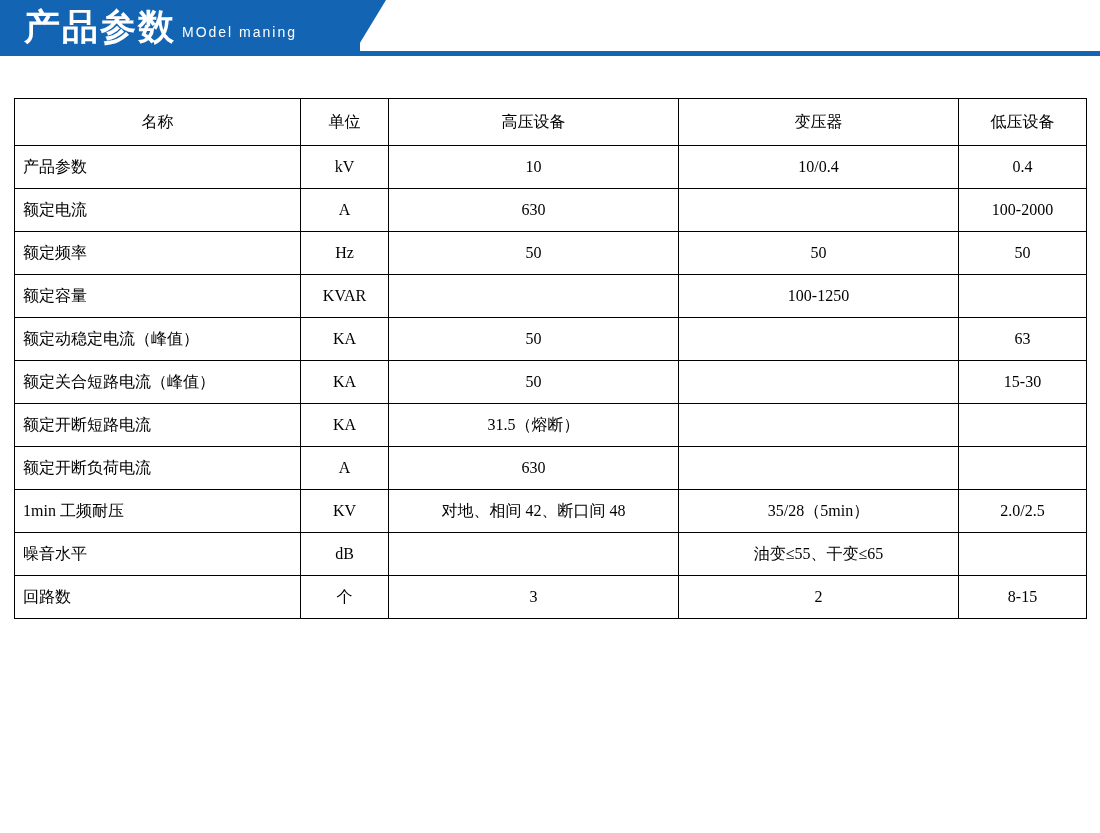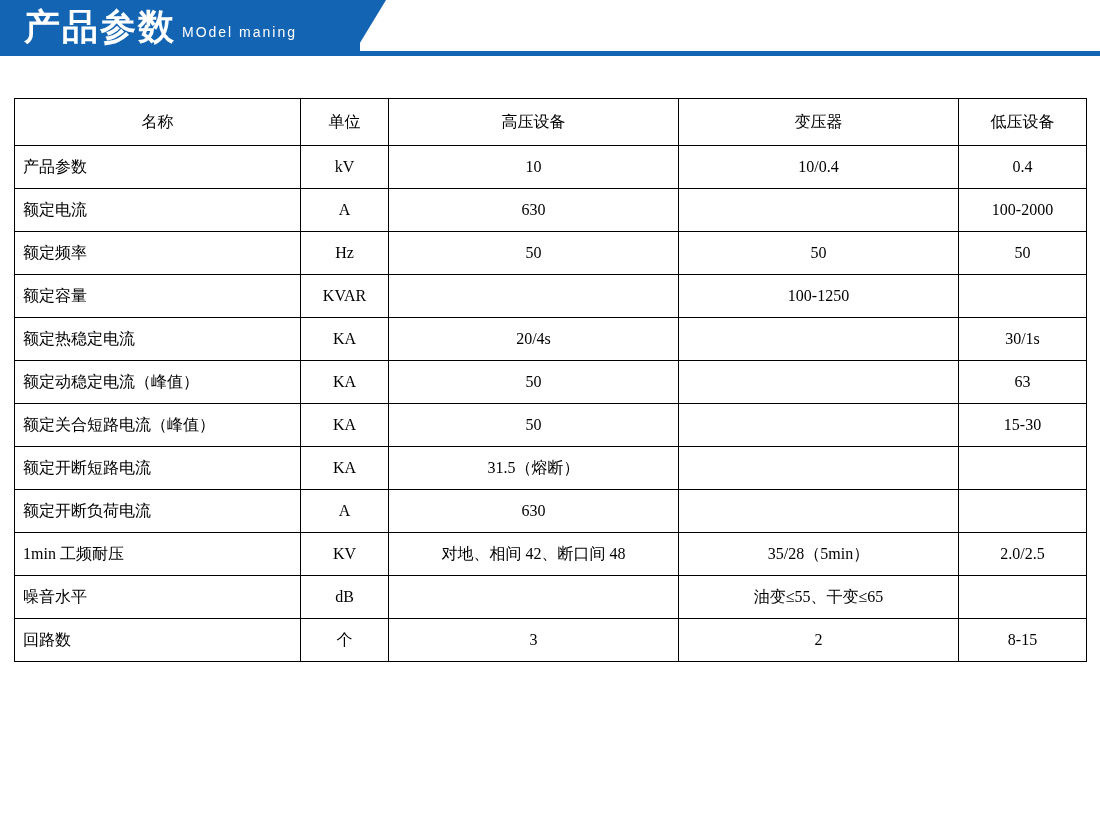--- a/index.html
+++ b/index.html
@@ -168,27 +168,20 @@
           <td>50</td>
         </tr>
         <tr>
           <td class="name">额定容量</td>
           <td>KVAR</td>
           <td></td>
           <td>100-1250</td>
           <td></td>
         </tr>
         <tr>
-          <td class="name">额定热稳定电流</td>
-          <td>KA</td>
-          <td>20/4s</td>
-          <td></td>
-          <td>30/1s</td>
-        </tr>
-        <tr>
           <td class="name">额定动稳定电流（峰值）</td>
           <td>KA</td>
           <td>50</td>
           <td></td>
           <td>63</td>
         </tr>
         <tr>
           <td class="name">额定关合短路电流（峰值）</td>
           <td>KA</td>
           <td>50</td>

